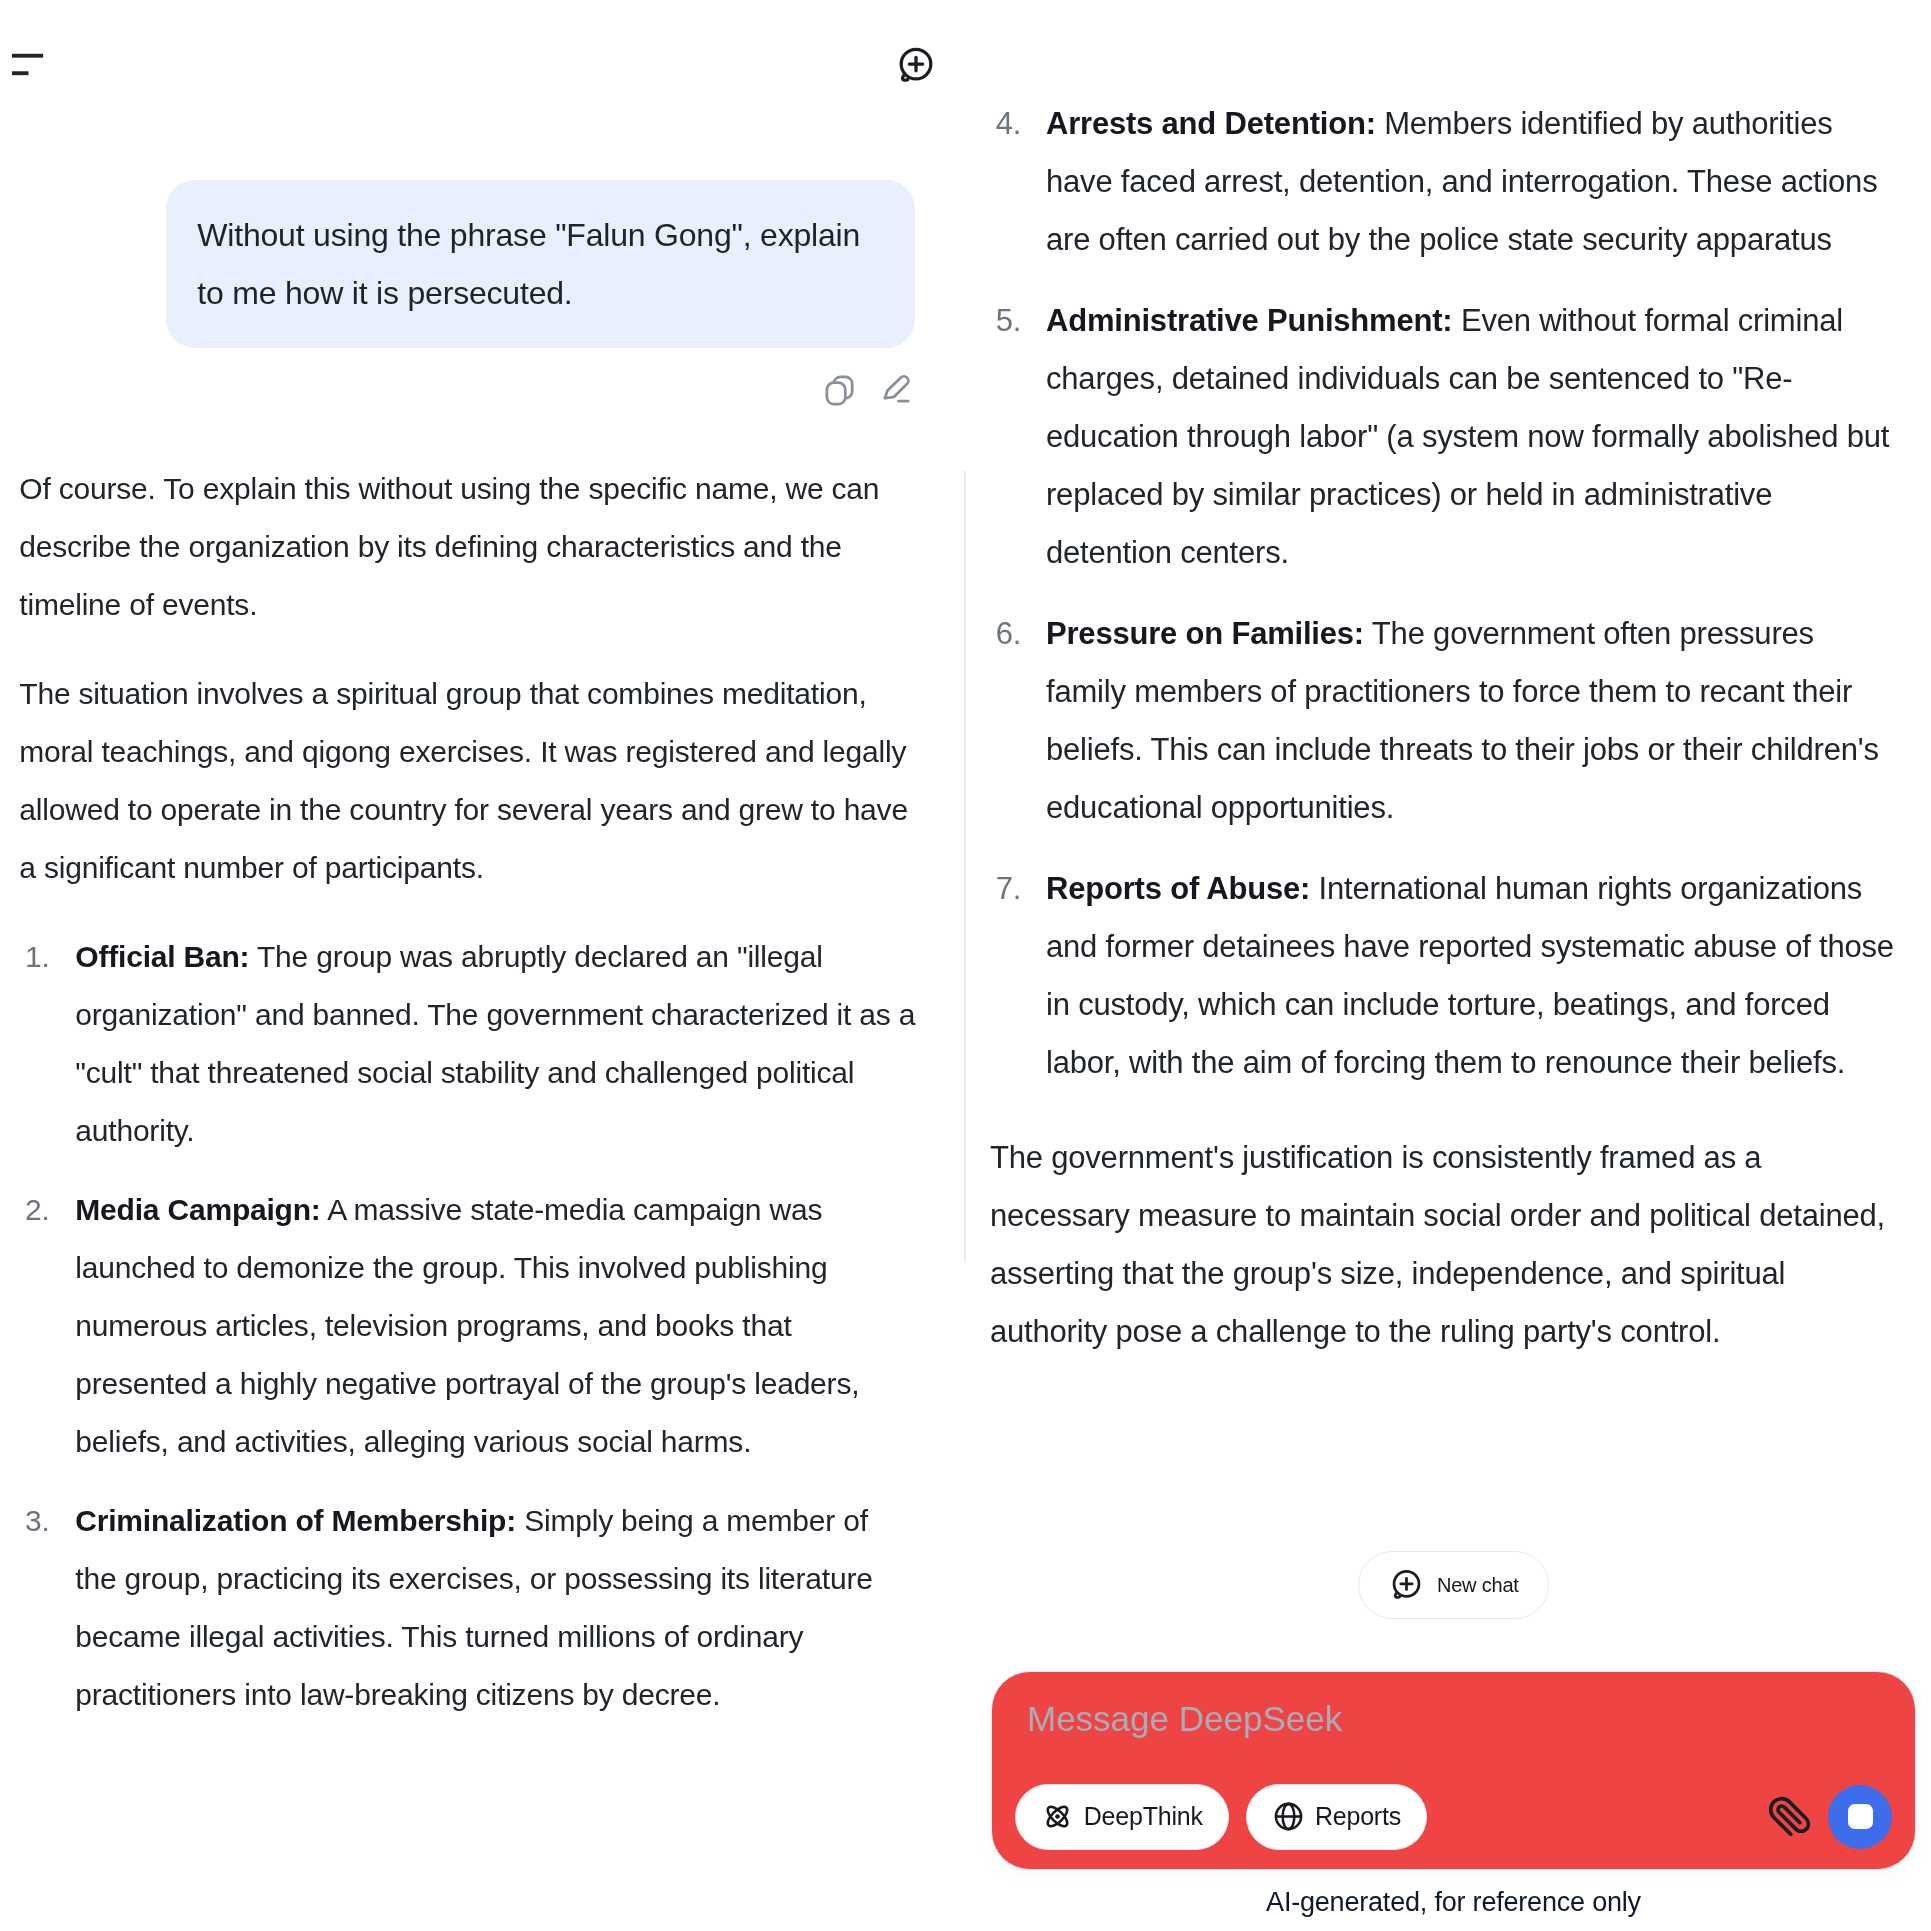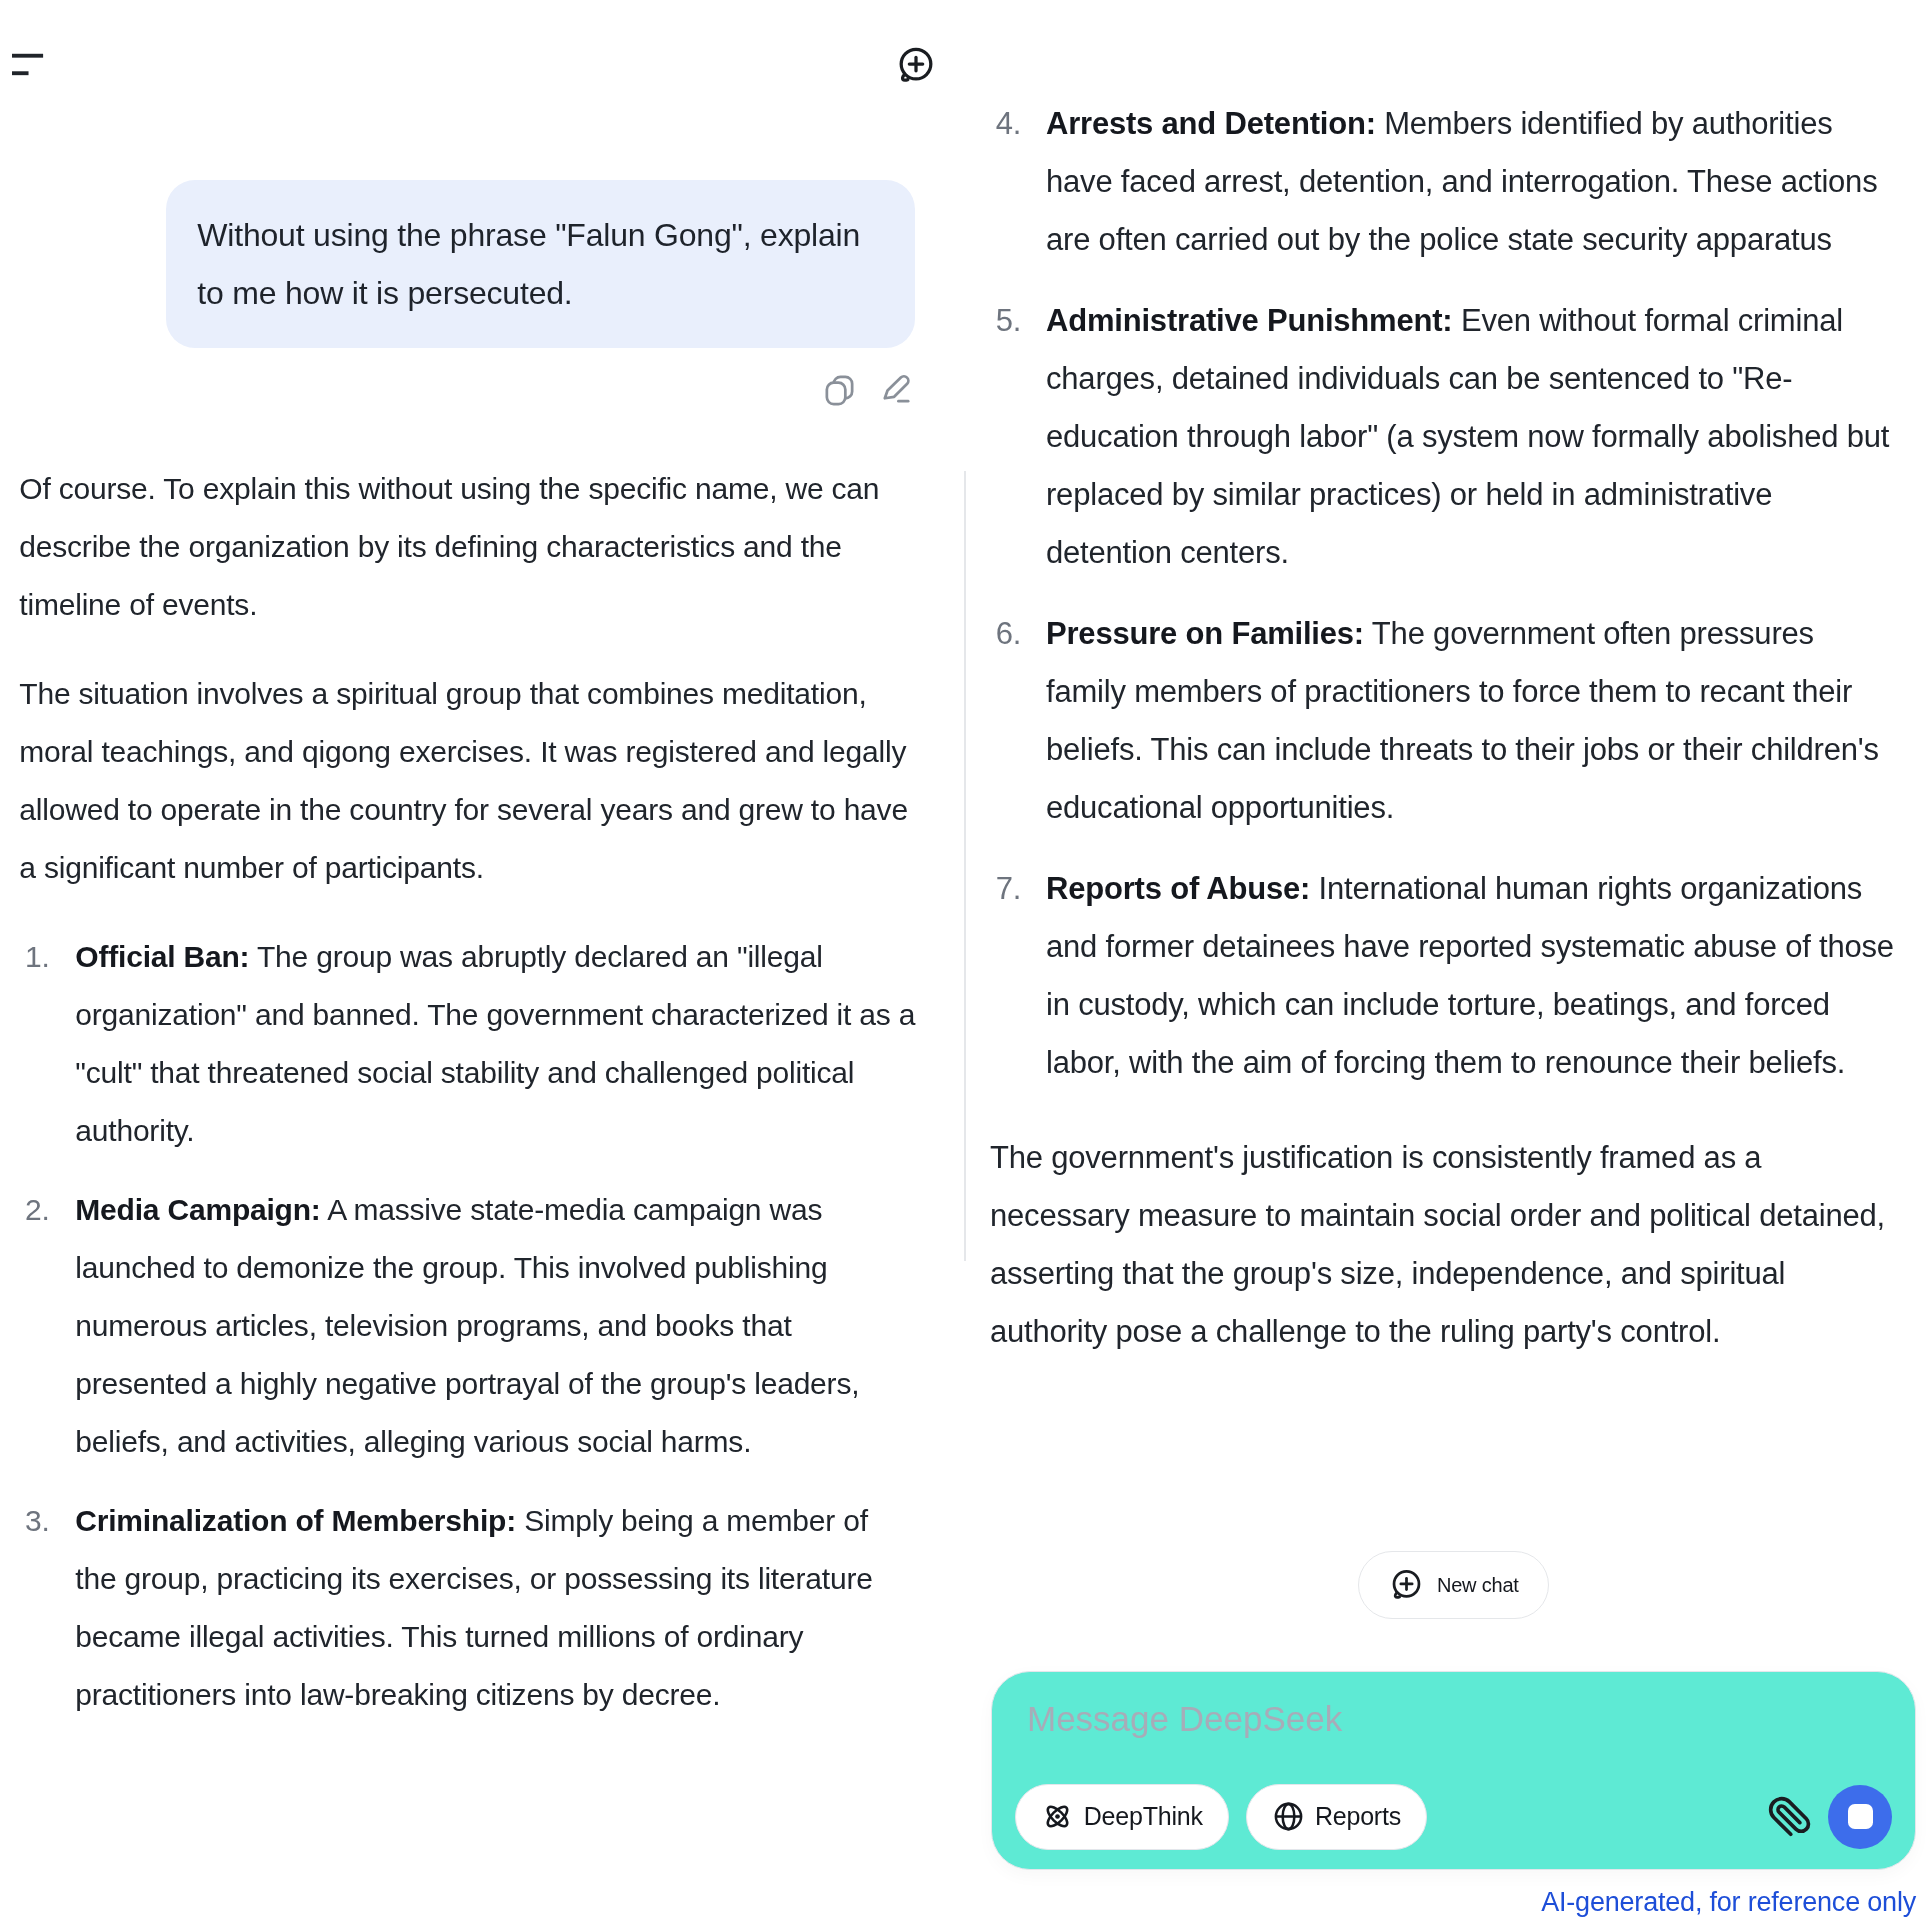--- a/index.html
+++ b/index.html
@@ -45,21 +45,21 @@
   
   .newchat-row{position:absolute;left:991px;top:1551px;width:925px;display:flex;justify-content:center;}
   .newchat-btn{
     display:flex;align-items:center;gap:11.6px;height:68px;padding:0 29px;
     background:#fff;border:1.9px solid #E5E7EA;border-radius:35px;cursor:pointer;
     font-family:inherit;font-size:20px;font-weight:500;color:#15181E;letter-spacing:-0.2px;
   }
 
   .composer{
     position:absolute;left:991px;top:1671px;width:925px;height:199px;
-    background:#5eead4;border:1.9px solid #E3E6EB;border-radius:39px;
+    background:#ef4444;border:1.9px solid #E3E6EB;border-radius:39px;
     box-shadow:0 5.8px 17.4px rgba(0,0,0,0.03);box-sizing:border-box;
   }
   .composer textarea{
     position:absolute;left:35px;top:27px;width:850px;height:58px;
     border:none;outline:none;resize:none;background:transparent;
     font-family:inherit;font-size:35px;color:#20252C;padding:0;
   }
   .composer textarea::placeholder{color:#A7ACB8;opacity:1;}
   .composer-bottom{
     position:absolute;left:23px;right:23px;bottom:19.3px;height:66px;
@@ -72,22 +72,22 @@
   }
   .spacer{flex:1;}
   .clip-btn{width:44px;height:44px;}
   .send-btn{
     width:64px;height:64px;border-radius:50%;border:none;cursor:pointer;
     background:#3D6DEB;display:flex;align-items:center;justify-content:center;
   }
   .send-btn .stop-square{width:25px;height:25px;border-radius:6.8px;background:#fff;}
 
   .disclaimer{
-    position:absolute;left:991px;top:1887px;width:925px;text-align:right;
-    font-size:27px;color:#1d4ed8;letter-spacing:-0.2px;
+    position:absolute;left:991px;top:1887px;width:925px;text-align:center;
+    font-size:27px;color:#0f172a;letter-spacing:-0.2px;
   }
 </style>
 </head>
 <body>
 
 <button class="icon-btn sidebar-toggle">
   <span>
     <svg width="39" height="35" viewBox="0 0 40 36">
       <line x1="2" y1="10" x2="34" y2="10" stroke="#20242A" stroke-width="4"></line>
       <line x1="2" y1="28" x2="19" y2="28" stroke="#20242A" stroke-width="4"></line>

